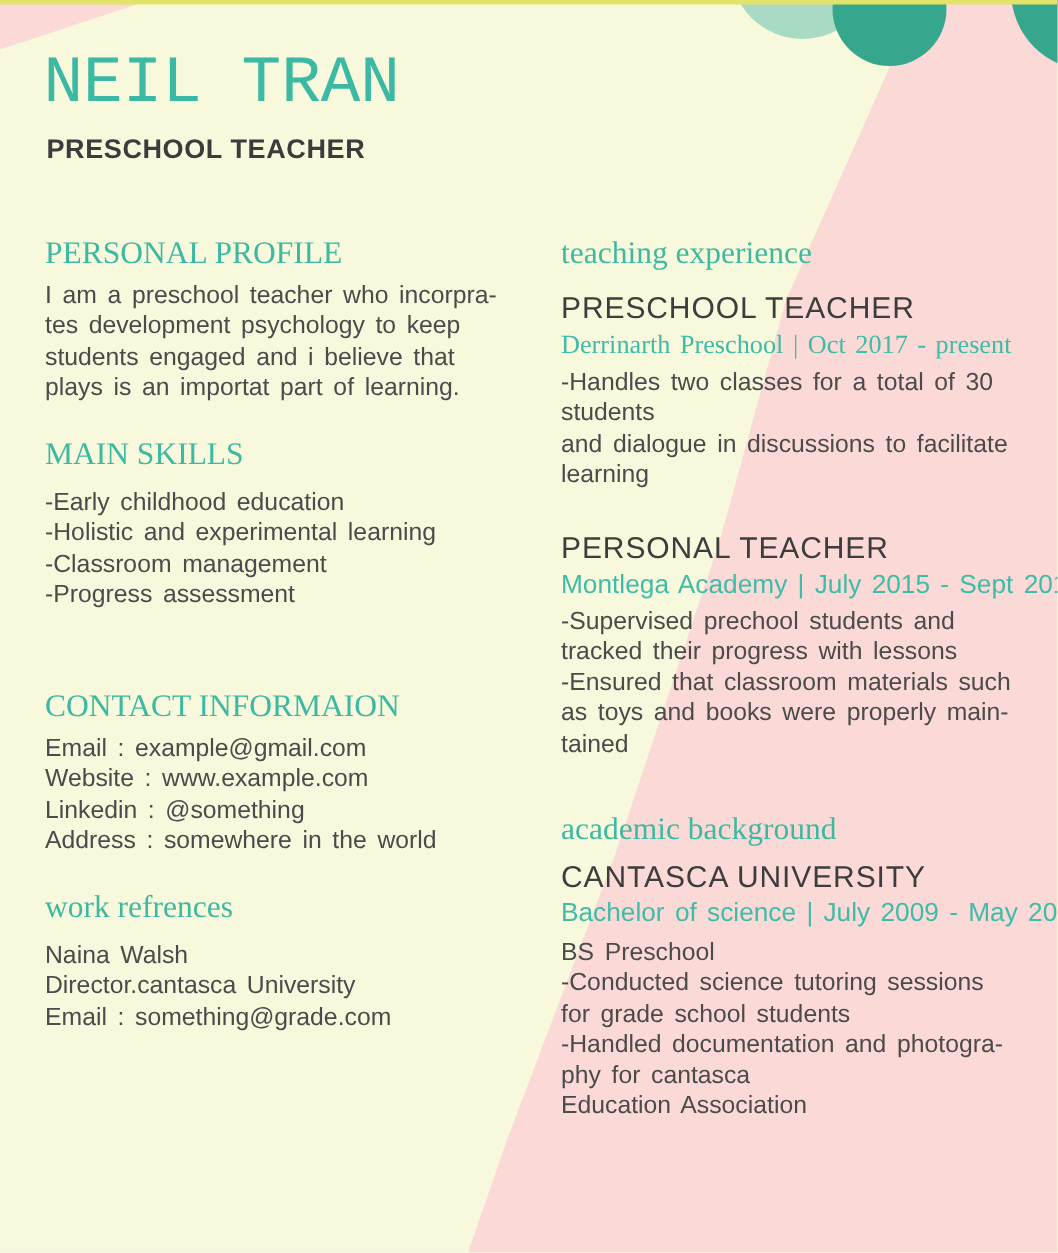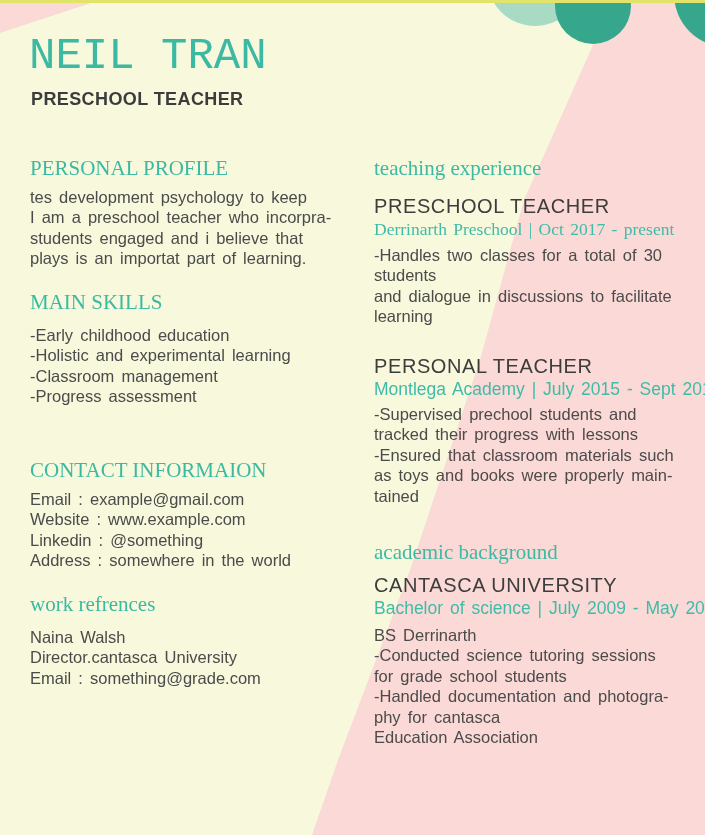--- a/index.html
+++ b/index.html
@@ -64,22 +64,22 @@
     <circle class="teal" cx="593" cy="6" r="38"></circle>
     <circle class="teal" cx="727" cy="-6" r="53"></circle>
     <rect class="topline" x="0" y="0" width="705" height="3"></rect>
   </svg>
 
   <h1 class="abs name" style="margin:0;">NEIL TRAN</h1>
   <div class="abs jobtitle">PRESCHOOL TEACHER</div>
 
   <div class="abs sechead colL" style="top:156px;">PERSONAL PROFILE</div>
   <div class="abs lines colL" style="top:187px;">
+      <div>I am a preschool teacher who incorpra-</div>
       <div>tes development psychology to keep</div>
-      <div>I am a preschool teacher who incorpra-</div>
       <div>students engaged and i believe that</div>
       <div>plays is an importat part of learning.</div>
     </div>
 
   <div class="abs sechead colL" style="top:290px;">MAIN SKILLS</div>
   <div class="abs lines colL" style="top:325px;">
       <div>-Early childhood education</div>
       <div>-Holistic and experimental learning</div>
       <div>-Classroom management</div>
       <div>-Progress assessment</div>
@@ -119,21 +119,21 @@
       <div>-Ensured that classroom materials such</div>
       <div>as toys and books were properly main-</div>
       <div>tained</div>
     </div>
 
   <div class="abs sechead colR" style="top:540px;">academic background</div>
 
   <div class="abs itemtitle colR" style="top:574px;">CANTASCA UNIVERSITY</div>
   <div class="abs itemmeta colR" style="top:598px;">Bachelor of science | July 2009 - May 2013</div>
   <div class="abs lines colR" style="top:625px;">
-      <div>BS Derrinarth</div>
+      <div>BS Preschool</div>
       <div>-Conducted science tutoring sessions</div>
       <div>for grade school students</div>
       <div>-Handled documentation and photogra-</div>
       <div>phy for cantasca</div>
       <div>Education Association</div>
     </div>
 
 </div>
 
 </body></html>

